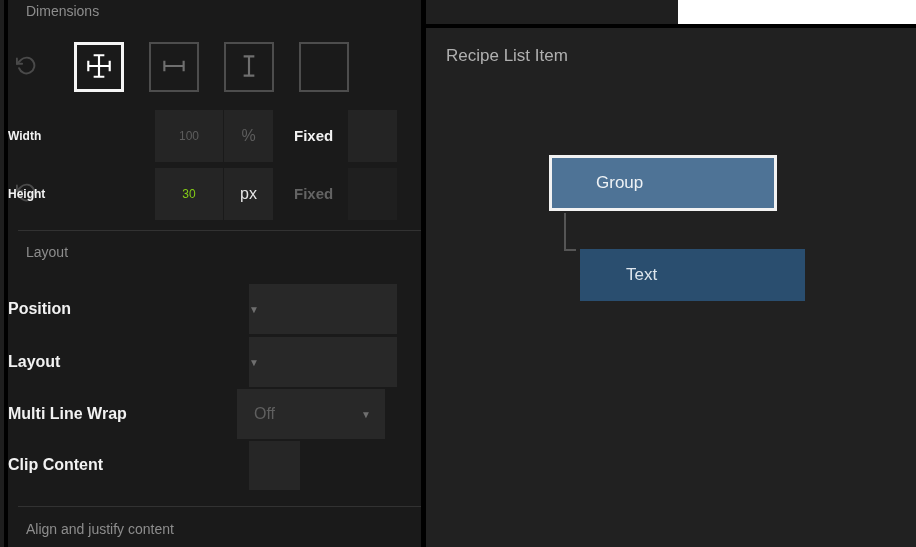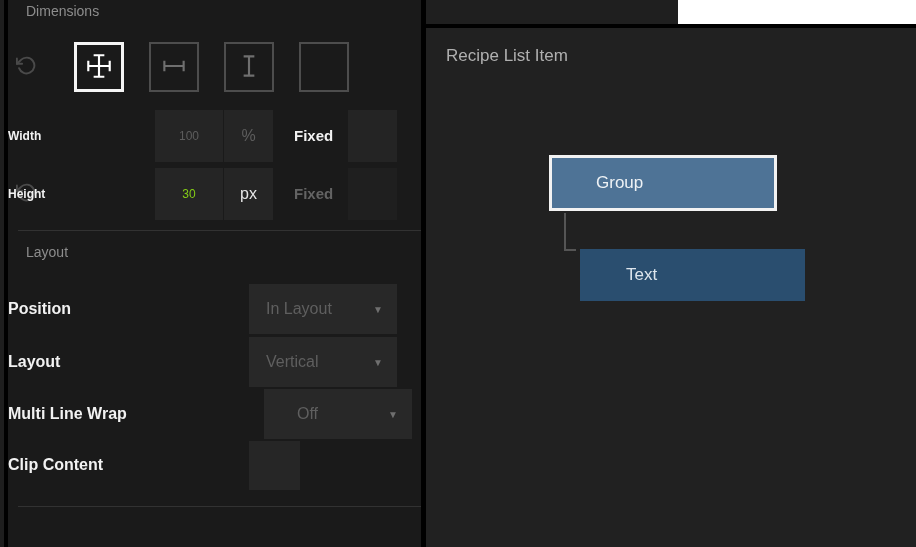--- a/index.html
+++ b/index.html
@@ -121,41 +121,40 @@
     <button class="unit lit" style="left:216px;top:168px;">px</button>
     <div class="fixed-label dim" style="top:168px;">Fixed</div>
     <button class="checkbox" style="left:340px;top:168px;background:#1f1f1f;"></button>
 
     <div class="divider" style="top:230px;"></div>
 
     <div class="section-title" style="left:18px;top:244px;">Layout</div>
 
     <div class="layout-label" style="top:284px;">Position</div>
     <div class="dropdown" style="top:284px;left:241px;">
-      <span class="val">In Layout</span>
       <span class="caret">▼</span>
     </div>
 
     <div class="layout-label" style="top:337px;">Layout</div>
     <div class="dropdown" style="top:337px;left:241px;">
-      <span class="val">Vertical</span>
       <span class="caret">▼</span>
     </div>
 
     <div class="layout-label" style="top:389px;">Multi Line Wrap</div>
-    <div class="dropdown" style="top:389px;left:256px;padding-left:16px;">
+    <div class="dropdown" style="top:389px;left:229px;">
       <span class="val">Off</span>
       <span class="caret">▼</span>
     </div>
 
     <div class="layout-label" style="top:440px;">Clip Content</div>
     <button class="checkbox" style="left:241px;top:441px;width:51px;height:49px;background:#262626;"></button>
 
     <div class="divider" style="top:506px;"></div>
 
+    <div class="section-title" style="left:18px;top:521px;">Align and justify content</div>
   </div>
 
   <div class="panel-sep"></div>
 
   <div class="right-area">
     <div class="top-tab"></div>
     <div class="top-white"></div>
     <div class="top-bar-line"></div>
 
     <div class="frame-title">Recipe List Item</div>

